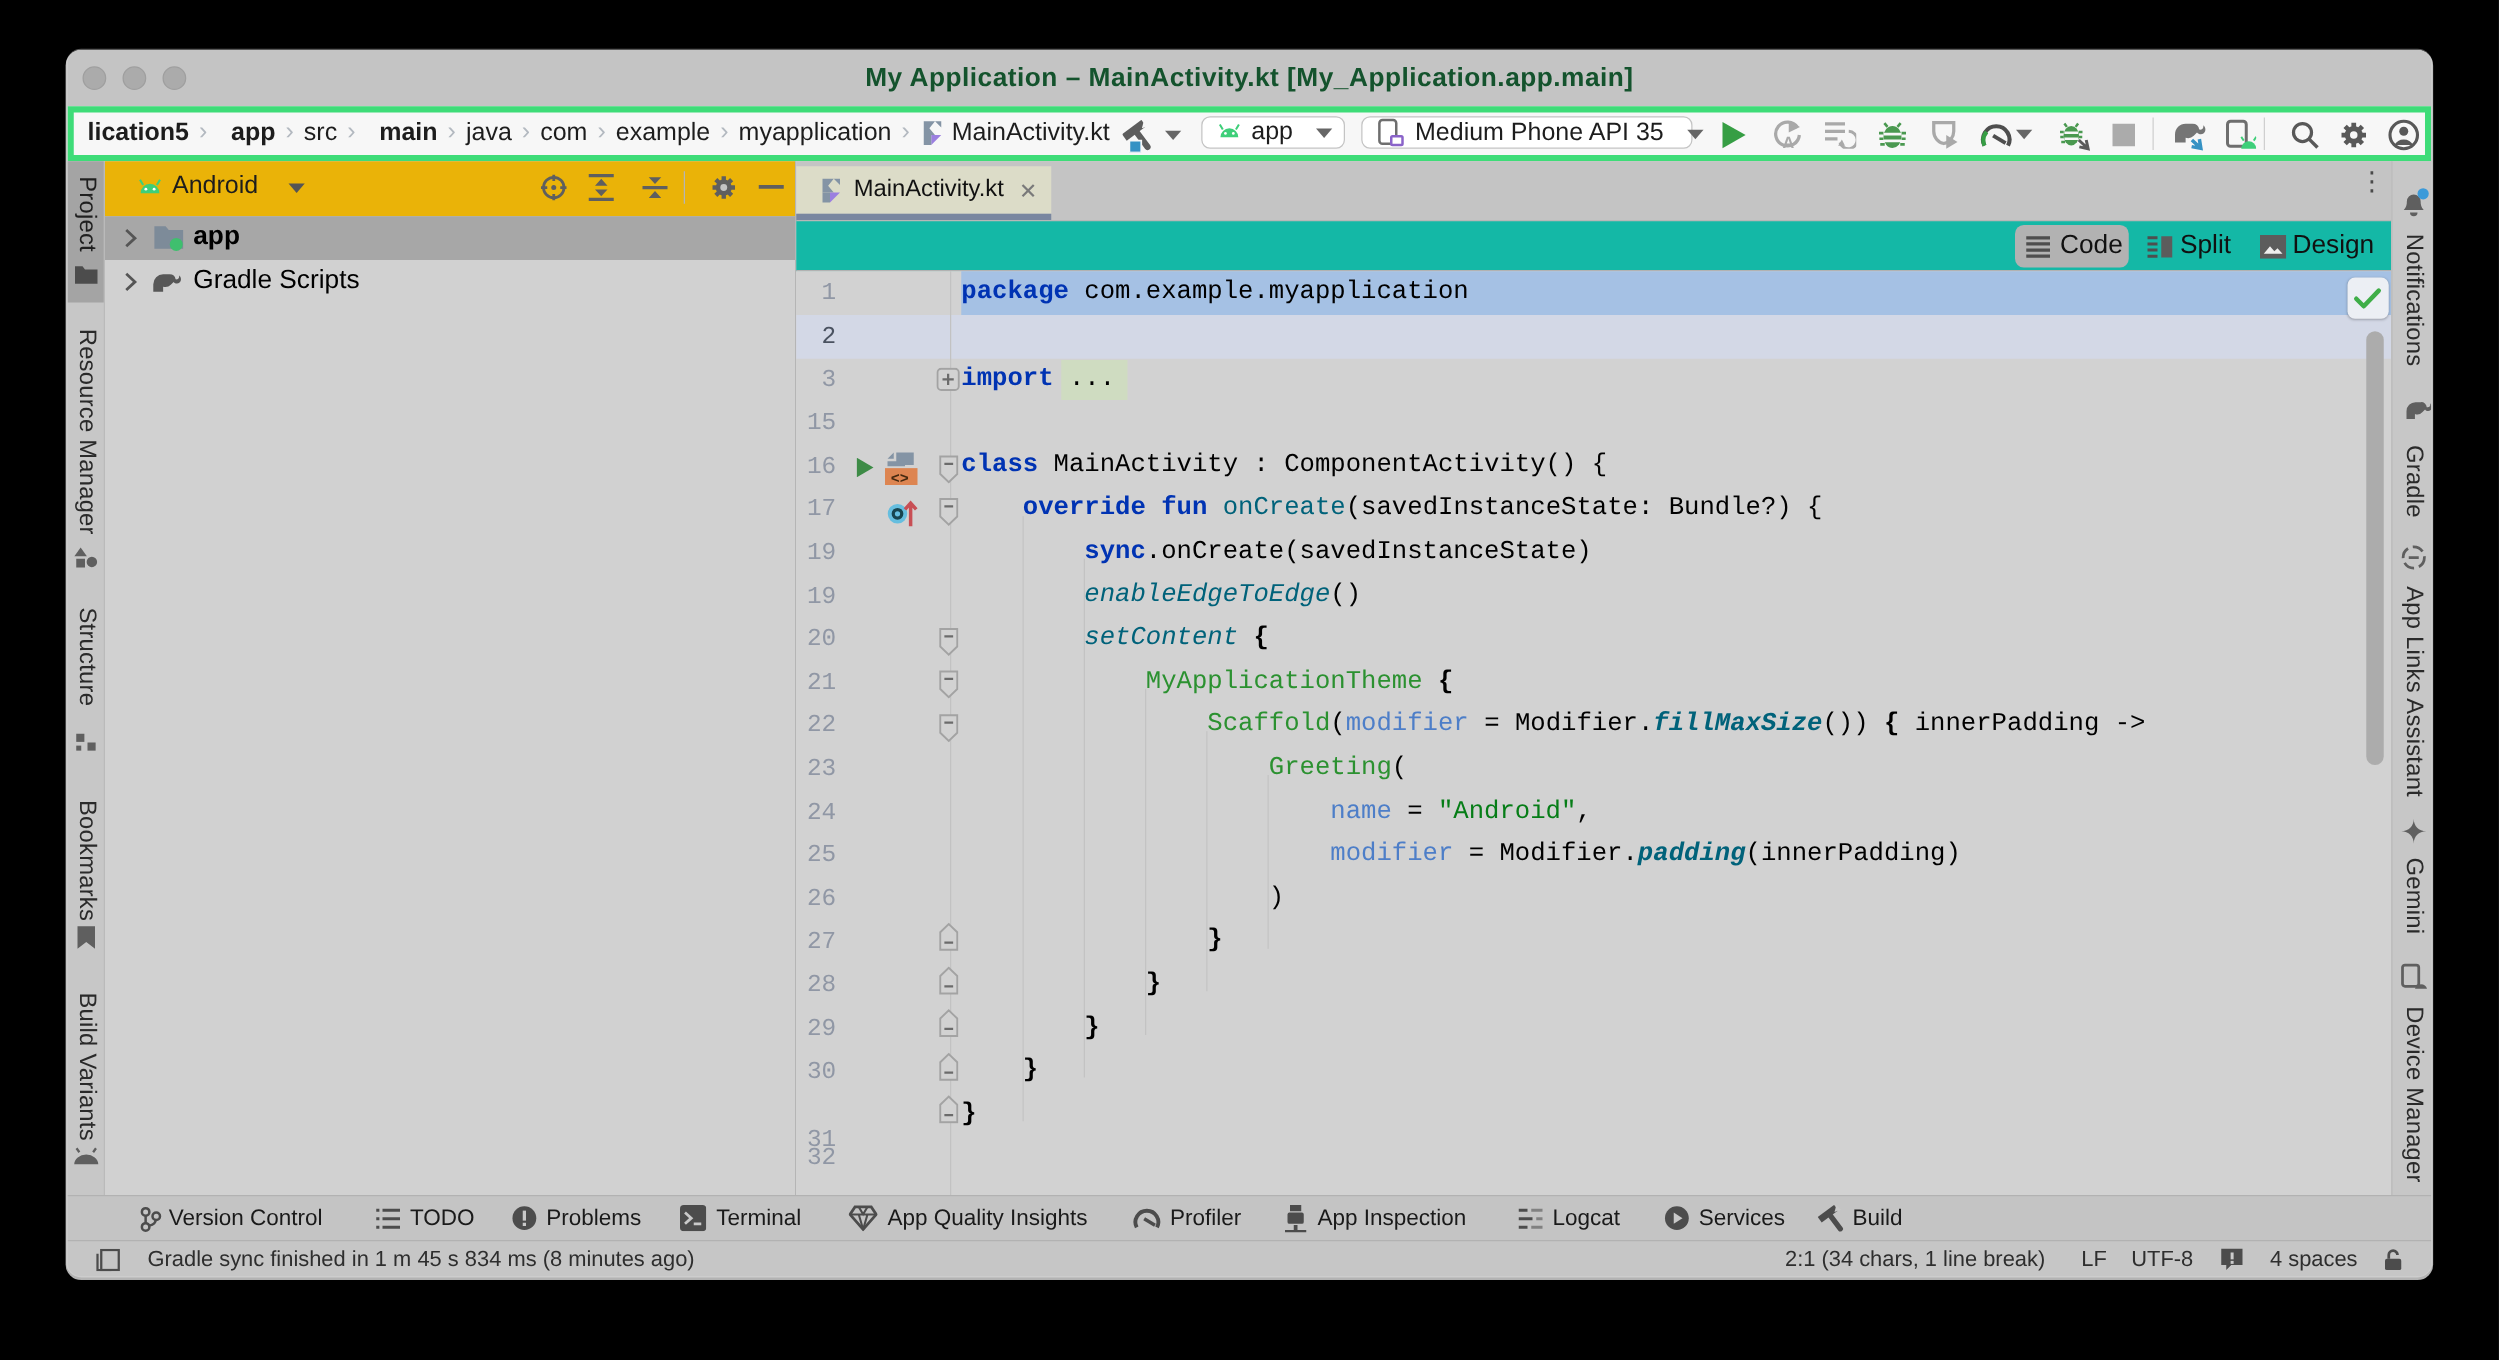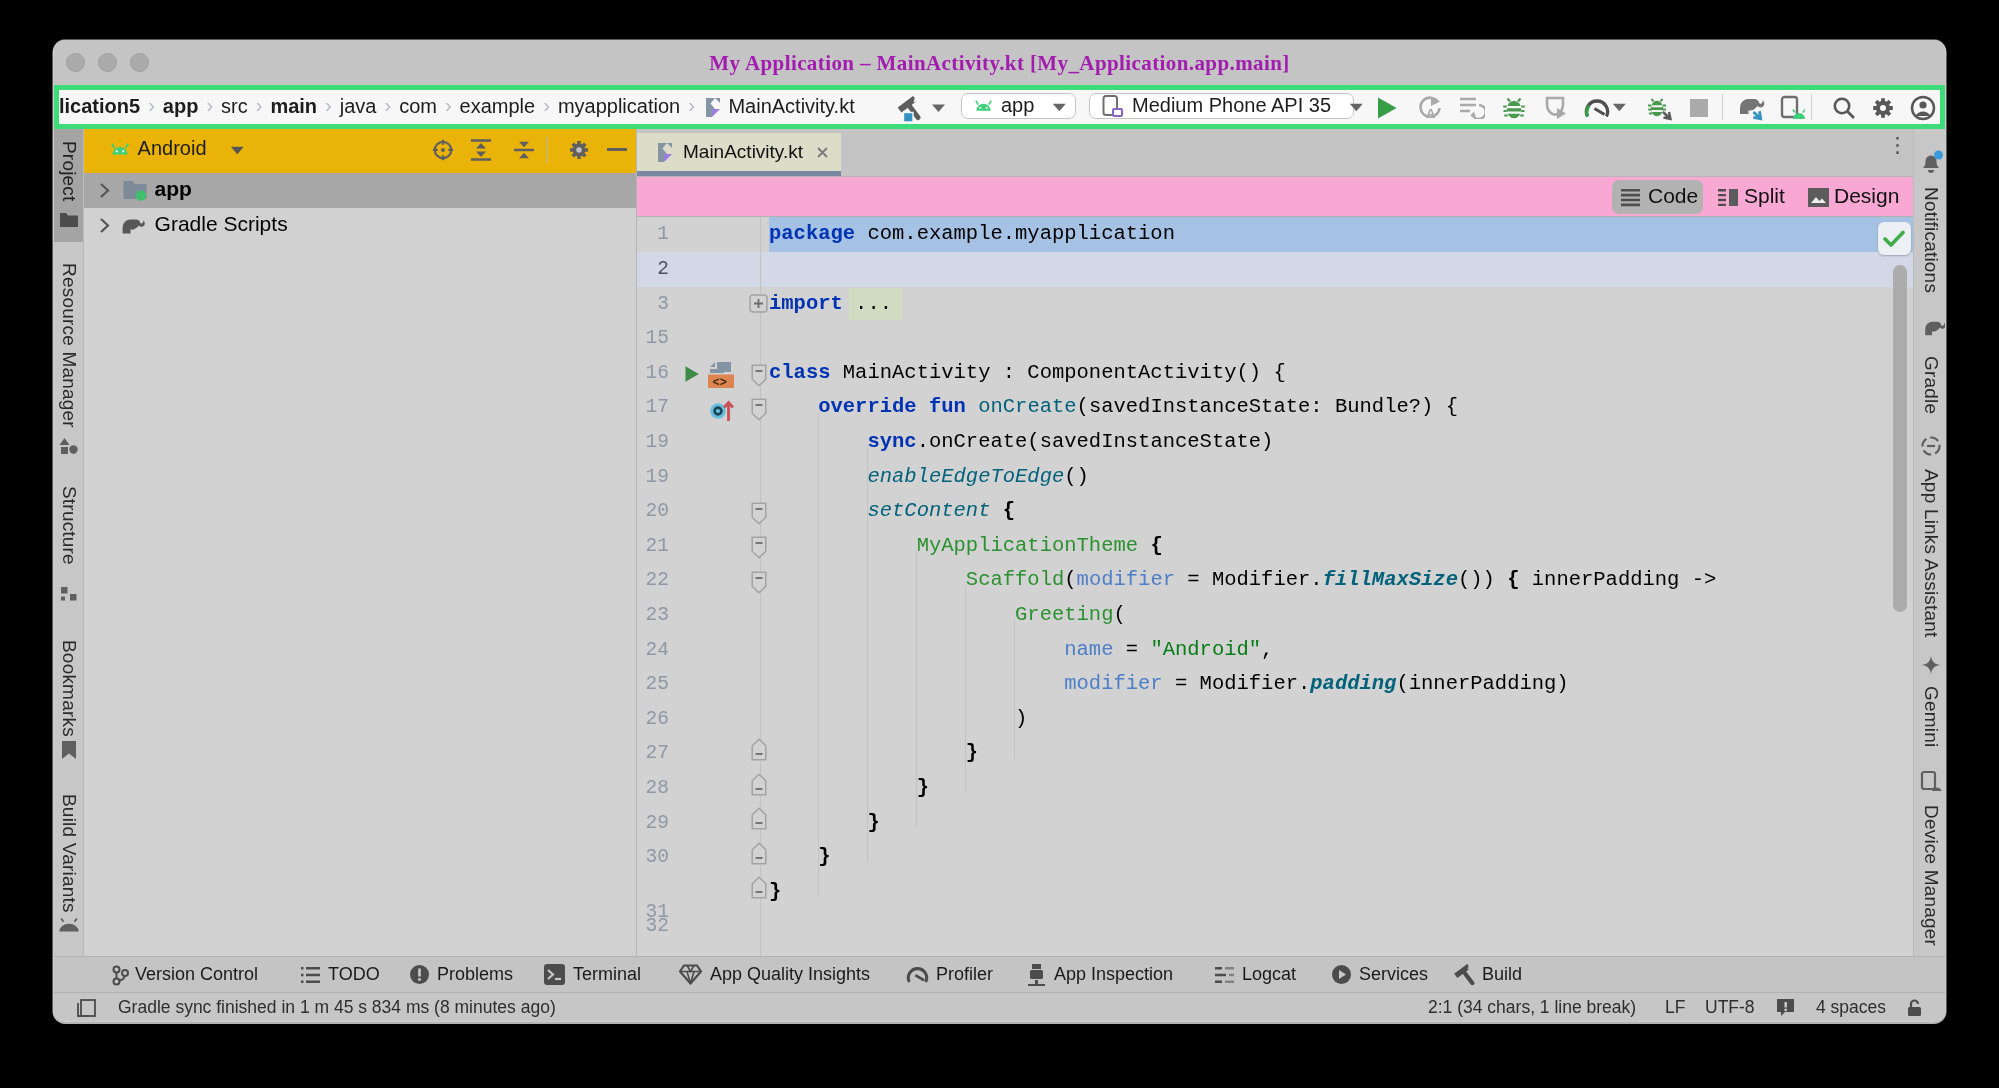--- a/index.html
+++ b/index.html
@@ -7,27 +7,27 @@
     font-family:"Liberation Sans", sans-serif; }
   #win { position:absolute; left:54px; top:40px; width:1891px; height:981px;
     background:#cfcfcf; border-radius:11px; overflow:hidden;
     box-shadow:0 0 0 1px rgba(255,255,255,.35), 0 1.5px 0 1.5px rgba(255,255,255,.7); }
   .abs { position:absolute; }
   
   #titlebar { position:absolute; left:0; top:0; width:100%; height:44.6px; background:#c4c4c4; }
   .tl { position:absolute; top:13px; width:19px; height:19px; border-radius:50%;
     background:#ababab; border:1px solid #9f9f9f; }
   #title { position:absolute; top:0; left:0; width:100%; height:55px; line-height:46px;
-    text-align:center; color:#a21caf; font-size:21px; font-weight:700; letter-spacing:.4px;font-family:Liberation Serif, serif; }
+    text-align:center; color:#14532d; font-size:21px; font-weight:700; letter-spacing:.4px; }
   
   #toolbar { position:absolute; left:0; top:44.6px; width:100%; height:44.1px;
     background:#f7f7f7; border:5.5px solid #3edc78; }
   #crumbs { position:absolute; left:0px; top:0; height:33px; line-height:33px;
     font-size:20px; color:#1d1d1d; white-space:nowrap; }
-  #crumbs b { font-weight:700; }
+  #crumbs b { font-weight:700;padding-left:11px; }
   .csep { color:#b3b9c0; font-size:20px; padding:0 8px; position:relative; top:-1px; }
   .combo { position:absolute; top:3.5px; height:26px; background:#fff; white-space:nowrap;
     border:1px solid #c4c4c4; border-radius:7px; line-height:24px; font-size:20px;
     color:#1d1d1d; }
   
   #lstripe { position:absolute; left:0; top:88.7px; width:29.6px; bottom:65px;
     background:#c7c7c7; border-right:1px solid #bababa; }
   #rstripe { position:absolute; right:0; top:88.7px; width:32.4px; bottom:65px;
     background:#c7c7c7; border-left:1px solid #bababa; }
   .vtext { writing-mode:vertical-rl; font-size:19px; color:#2a2a2a; letter-spacing:.2px; }
@@ -37,21 +37,21 @@
   #phead { position:absolute; left:0; top:0; width:100%; height:44px; }
   .prow { position:absolute; left:0; width:100%; height:35px; font-size:21px; }
   
   #editor { position:absolute; left:583px; top:88.7px; right:32.4px; bottom:65px;
     background:#d2d2d2; }
   #tabbar { position:absolute; left:0; top:0; width:100%; height:47.3px; background:#c4c4c4; }
   #tab { position:absolute; left:0; top:4px; width:204px; height:38.5px; background:#dcdcc8;
     font-size:19px; color:#111; }
   #tabline { position:absolute; left:0; top:42.5px; width:204px; height:4.8px; background:#7a87a0; }
   #navrow { position:absolute; left:0; top:47.3px; width:100%; height:41.5px;
-    background:#f9a8d4; border-top:1px solid #b7b7b7; border-bottom:1px solid #b2b2b2; font-size:21px; color:#111; }
+    background:#14b8a6; border-top:1px solid #b7b7b7; border-bottom:1px solid #b2b2b2; font-size:21px; color:#111; }
   #code { position:absolute; left:0; top:88.8px; right:0; bottom:0; background:#d2d2d2;
     font-family:"Liberation Mono", monospace; font-size:20.5px; }
   .ln { position:absolute; left:0; width:32px; text-align:right; color:#9097a5;
     height:34.6px; line-height:34.6px; font-size:19.5px; }
   .cl { position:absolute; left:132px; height:34.6px; line-height:34.6px; white-space:pre; }
   .kw { color:#0033b3; font-weight:700; }
   .fn { color:#00627a; }
   .ext { color:#00627a; font-style:italic; }
   .cmp { color:#2b9130; }
   .str { color:#067d17; }

